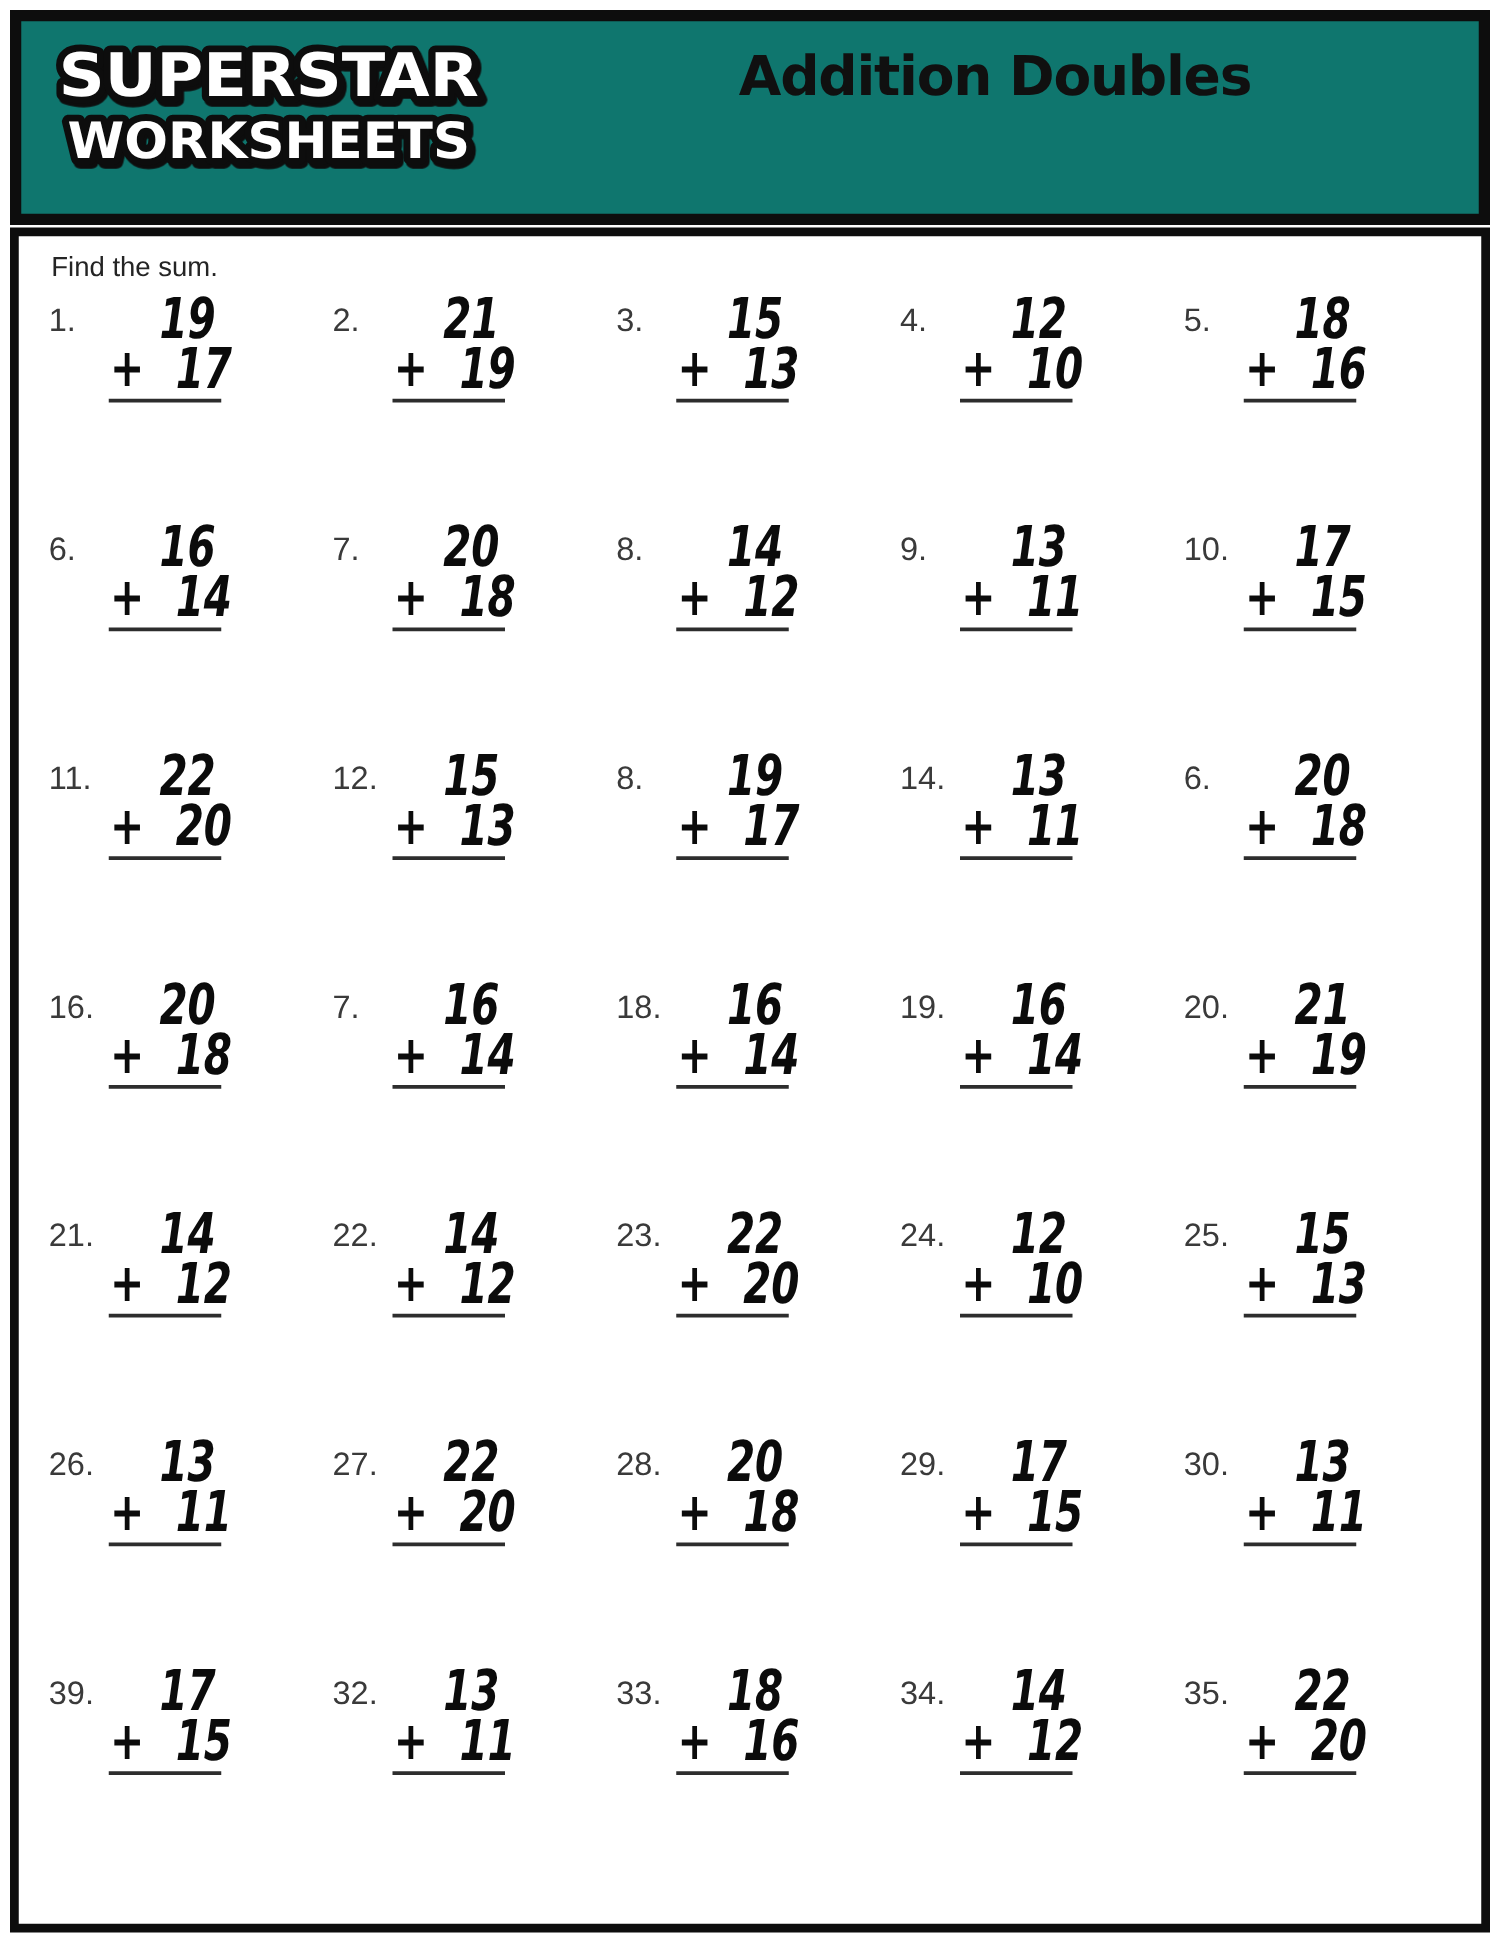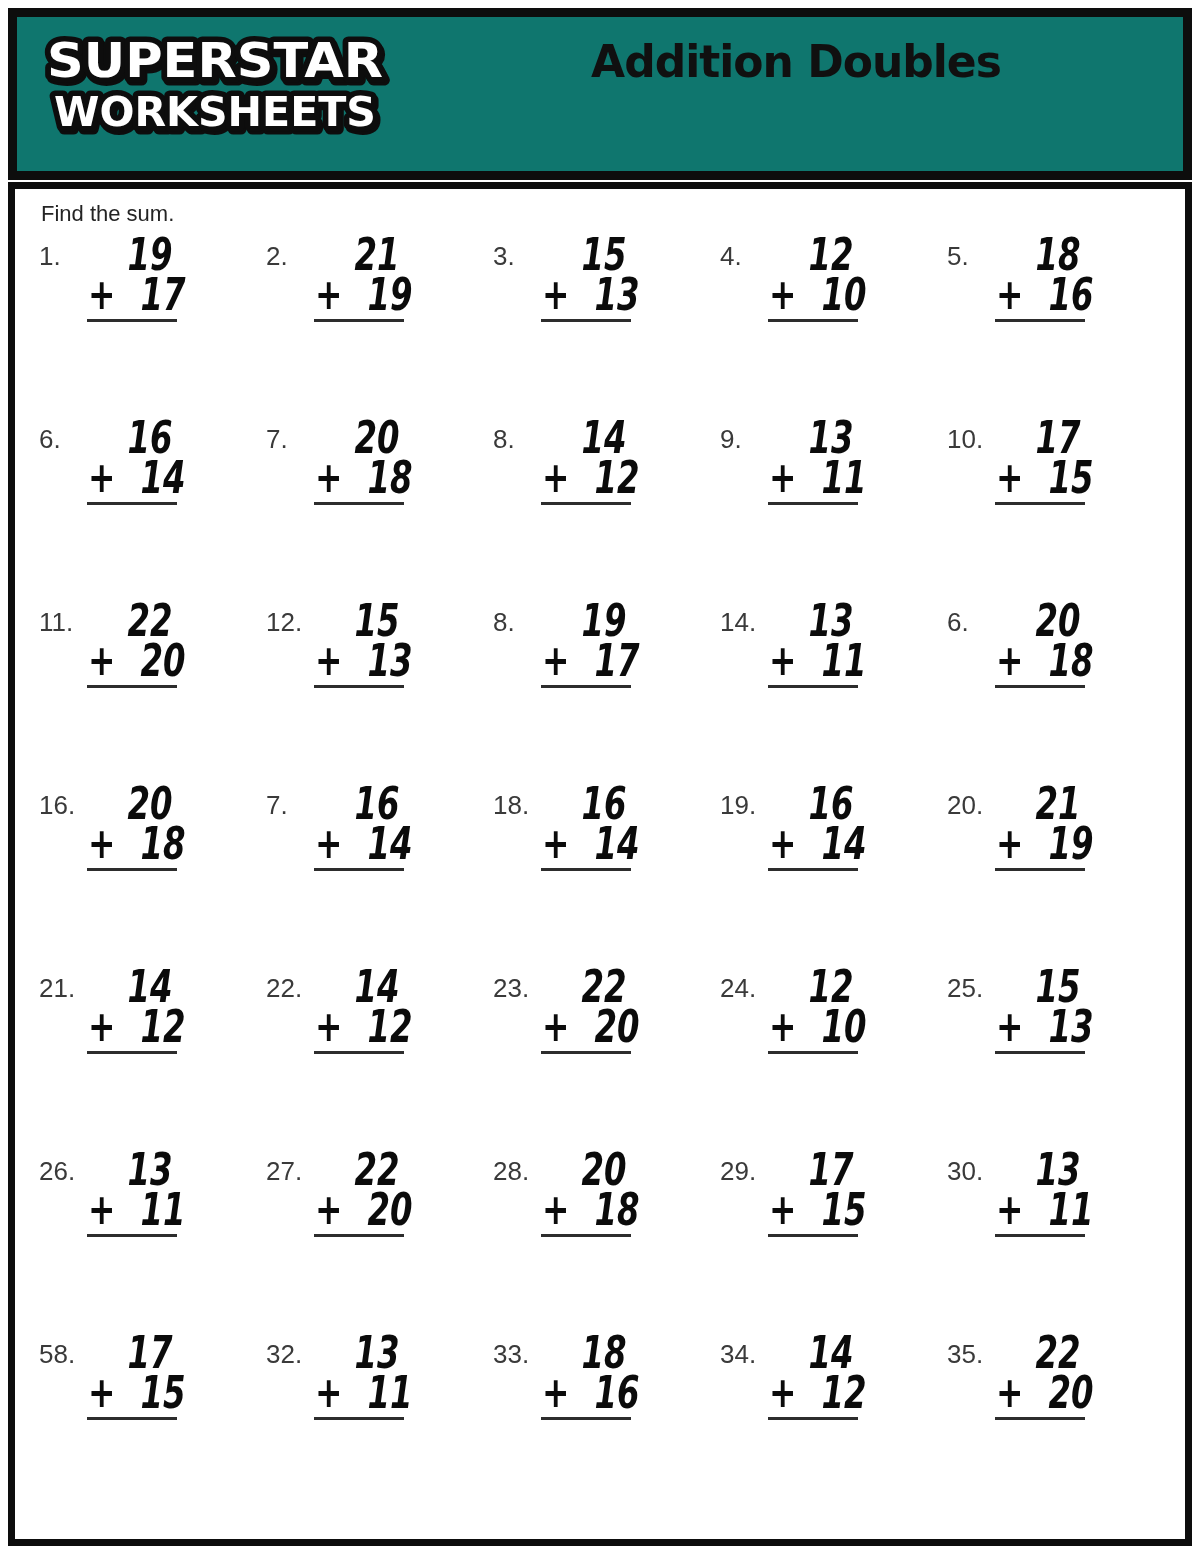--- a/index.html
+++ b/index.html
@@ -616,21 +616,21 @@
       </div>
       <div class="second-row">
         <span class="plus-sign">+</span>
         <span class="bottom-addend">11</span>
       </div>
       <div class="answer-line"></div>
     </div>
   </div>
 
   <div class="cell">
-    <span class="pnum">58.</span>
+    <span class="pnum">39.</span>
     <div class="prob">
       <div class="operand-row-top">
         <span class="top-addend">17</span>
       </div>
       <div class="second-row">
         <span class="plus-sign">+</span>
         <span class="bottom-addend">15</span>
       </div>
       <div class="answer-line"></div>
     </div>

